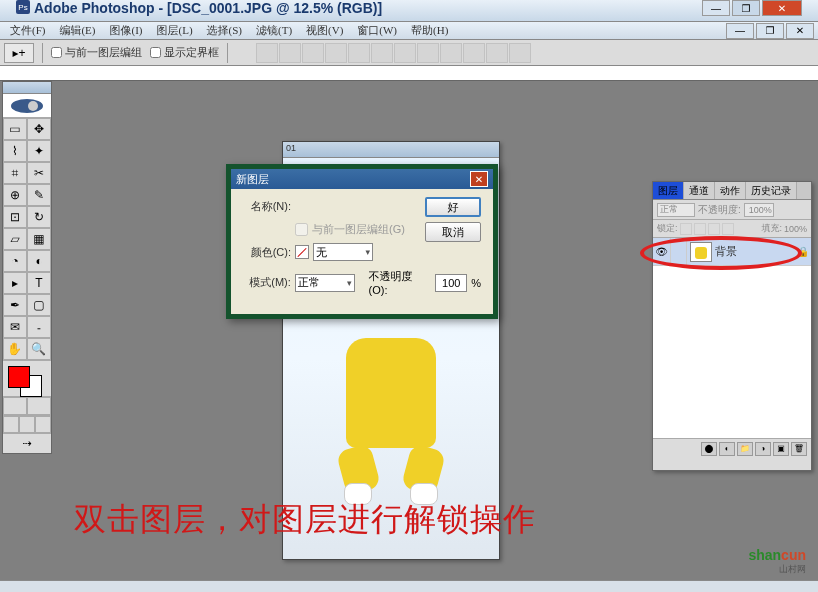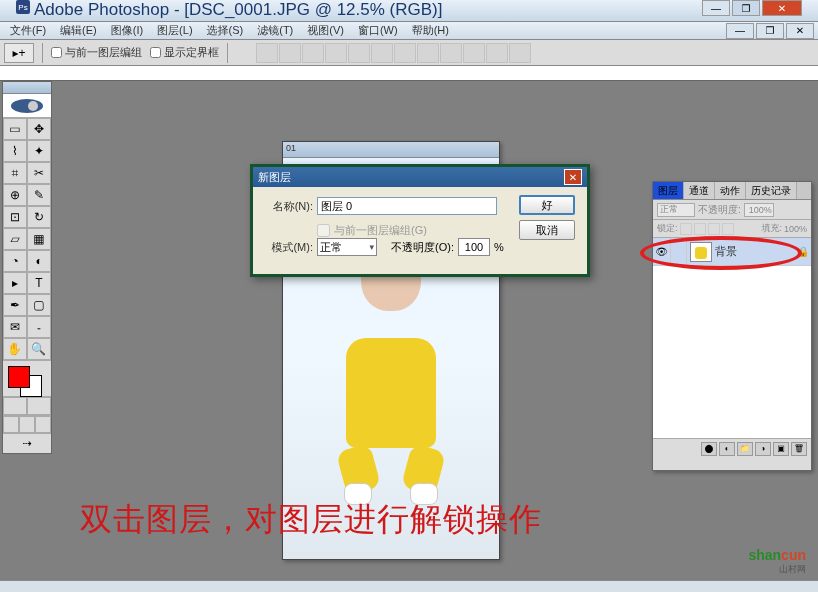--- a/index.html
+++ b/index.html
@@ -1,29 +1,29 @@
 <!DOCTYPE html>
 <html><head>
 <meta charset="utf-8">
 <style>
 * { margin: 0; padding: 0; box-sizing: border-box; font-family: "Microsoft YaHei", SimSun, sans-serif; }
 body { width: 818px; height: 592px; background: #808080; position: relative; overflow: hidden; font-size: 11px; }
 
 
 .titlebar { height: 22px; background: linear-gradient(#e8f0f8, #c8d8e8); display: flex; align-items: flex-start; padding: 0 16px; border-bottom: 1px solid #888; }
 .titlebar .ps-icon { width: 14px; height: 14px; background: #2a4680; border-radius: 2px; margin-right: 4px; display: inline-flex; align-items: center; justify-content: center; color: #fff; font-size: 8px; }
-.titlebar .title-text { color: #1a3a6e; font-size: 17px; flex: 1; }
+.titlebar .title-text { color: #1a3a6e; font-size: 14px; flex: 1; font-weight: bold; }
 .win-btns { display: flex; gap: 2px; }
 .win-btn { width: 28px; height: 16px; background: #d8e4f0; border: 1px solid #999; font-size: 10px; display: flex; align-items: center; justify-content: center; cursor: pointer; }
 .win-btn.close { background: #d04828; color: #fff; width: 40px; }
 .win-btn.mid { background: #c8d8e8; }
 
 
 .menubar { height: 18px; background: linear-gradient(#e8f0f8, #d0dce8); display: flex; align-items: center; padding: 0 4px; gap: 2px; border-bottom: 1px solid #888; }
-.menu-item { padding: 1px 6px; color: #333; cursor: pointer; font-size: 11px; }
+.menu-item { padding: 1px 6px; color: #333; cursor: pointer; font-size: 11px; font-family: Liberation Serif, serif; }
 
 
 .optbar { height: 26px; background: #dcdcdc; border-bottom: 1px solid #888; display: flex; align-items: center; padding: 0 4px; gap: 8px; }
 .tool-indicator { width: 30px; height: 20px; background: #e8e8e8; border: 1px solid #999; display: flex; align-items: center; justify-content: center; font-size: 12px; }
 .opt-sep { width: 1px; height: 20px; background: #999; }
 .opt-check { display: flex; align-items: center; gap: 3px; font-size: 11px; color: #333; }
 .opt-check input { width: 11px; height: 11px; }
 .opt-iconbar { display: flex; gap: 1px; margin-left: 20px; }
 .opt-icon { width: 22px; height: 20px; background: #d0d0d0; border: 1px solid #aaa; opacity: 0.5; }
 .brush-well { margin-left: auto; width: 150px; height: 20px; background: #e0e0e0; border: 1px solid #999; padding: 0 6px; display: flex; align-items: center; font-size: 11px; color: #555; }
@@ -60,21 +60,21 @@
 .baby-body { position: absolute; left: 50%; top: 45%; transform: translateX(-50%); width: 90px; height: 110px; background: #f0d028; border-radius: 20px 20px 10px 10px; }
 .baby-legs { position: absolute; left: 50%; top: 72%; transform: translateX(-50%); width: 110px; height: 50px; }
 .leg { position: absolute; width: 35px; height: 45px; background: #f0d028; border-radius: 12px; }
 .leg.l { left: 5px; transform: rotate(-15deg); }
 .leg.r { right: 5px; transform: rotate(15deg); }
 .shoe { position: absolute; bottom: -8px; width: 28px; height: 22px; background: #fff; border: 1px solid #ccc; border-radius: 8px; }
 .shoe.l { left: 8px; }
 .shoe.r { right: 8px; }
 
 
-.dialog { position: absolute; left: 250px; top: 164px; width: 340px; background: #ece9d8; border: 3px solid #14532d; box-shadow: 3px 3px 8px rgba(0,0,0,0.4); z-index: 100; }
+.dialog { position: absolute; left: 226px; top: 164px; width: 272px; background: #ece9d8; border: 5px solid #14532d; box-shadow: 3px 3px 8px rgba(0,0,0,0.4); z-index: 100; }
 .dialog-title { height: 20px; background: linear-gradient(#3b6ea5, #2a5a95); color: #fff; display: flex; align-items: center; padding: 0 5px; font-size: 11px; }
 .dialog-title .dt-text { flex: 1; }
 .dialog-close { width: 18px; height: 16px; background: #c04020; color: #fff; border: 1px solid #fff; display: flex; align-items: center; justify-content: center; font-size: 10px; cursor: pointer; }
 .dialog-body { padding: 10px 12px; }
 .dlg-row { display: flex; align-items: center; margin-bottom: 8px; gap: 4px; }
 .dlg-label { width: 48px; text-align: right; font-size: 11px; color: #333; }
 .dlg-input { flex: 1; height: 18px; border: 1px solid #7a9ac0; padding: 0 3px; font-size: 11px; background: #fff; }
 .dlg-select { width: 60px; height: 18px; border: 1px solid #888; background: #fff; font-size: 11px; padding: 0 2px; display: flex; align-items: center; position: relative; }
 .dlg-select::after { content: "▾"; position: absolute; right: 2px; font-size: 9px; color: #555; }
 .dlg-btns { position: absolute; right: 12px; top: 28px; display: flex; flex-direction: column; gap: 5px; }
@@ -292,40 +292,44 @@
 </div>
 
 <div class="dialog">
   <div class="dialog-title">
     <span class="dt-text">新图层</span>
     <div class="dialog-close">✕</div>
   </div>
   <div class="dialog-body">
     <div class="dlg-row">
       <span class="dlg-label">名称(N):</span>
-      <input class="dlg-input" style="width: 180px; flex: 0 0 auto;" value="图层 0">
     </div>
     <div class="dlg-check">
       <input type="checkbox" disabled="" style="">
       <span>与前一图层编组(G)</span>
+    </div>
+    <div class="dlg-row" style="margin-top:6px">
+      <span class="dlg-label">颜色(C):</span>
+      <div class="dlg-swatch"></div>
+      <div class="dlg-select">无</div>
     </div>
     <div class="dlg-row">
       <span class="dlg-label">模式(M):</span>
       <div class="dlg-select">正常</div>
       <span style="margin-left:10px;font-size:11px">不透明度(O):</span>
       <div class="dlg-opacity-box">100</div>
       <span style="font-size:11px">%</span>
     </div>
     <div class="dlg-btns">
       <div class="dlg-btn primary">好</div>
       <div class="dlg-btn">取消</div>
     </div>
   </div>
 </div>
 
-<div class="annotation" style="left:80px; top:498px;">双击图层，对图层进行解锁操作</div>
+<div class="annotation" style="left:74px; top:498px;">双击图层，对图层进行解锁操作</div>
 
 <div class="watermark">
   <span class="s1">shan</span><span class="s2">cun</span>
   <span class="s3">山村网</span>
 </div>
 
 <div class="statusbar"></div>
 
 </body></html>

